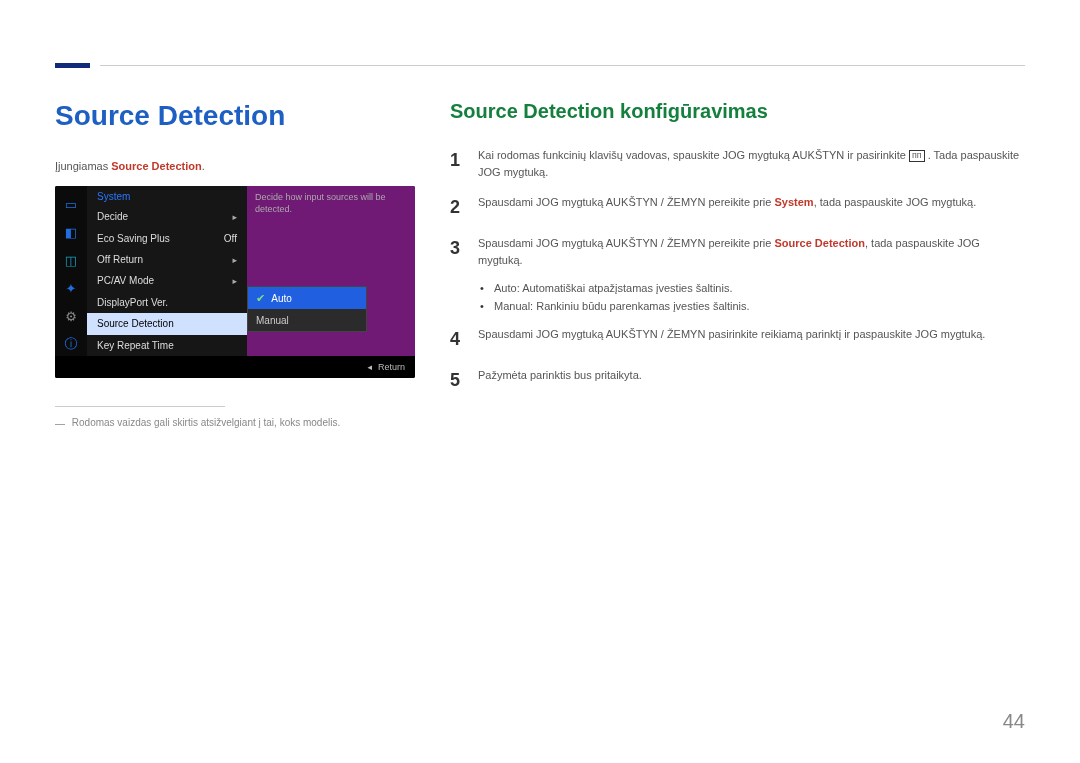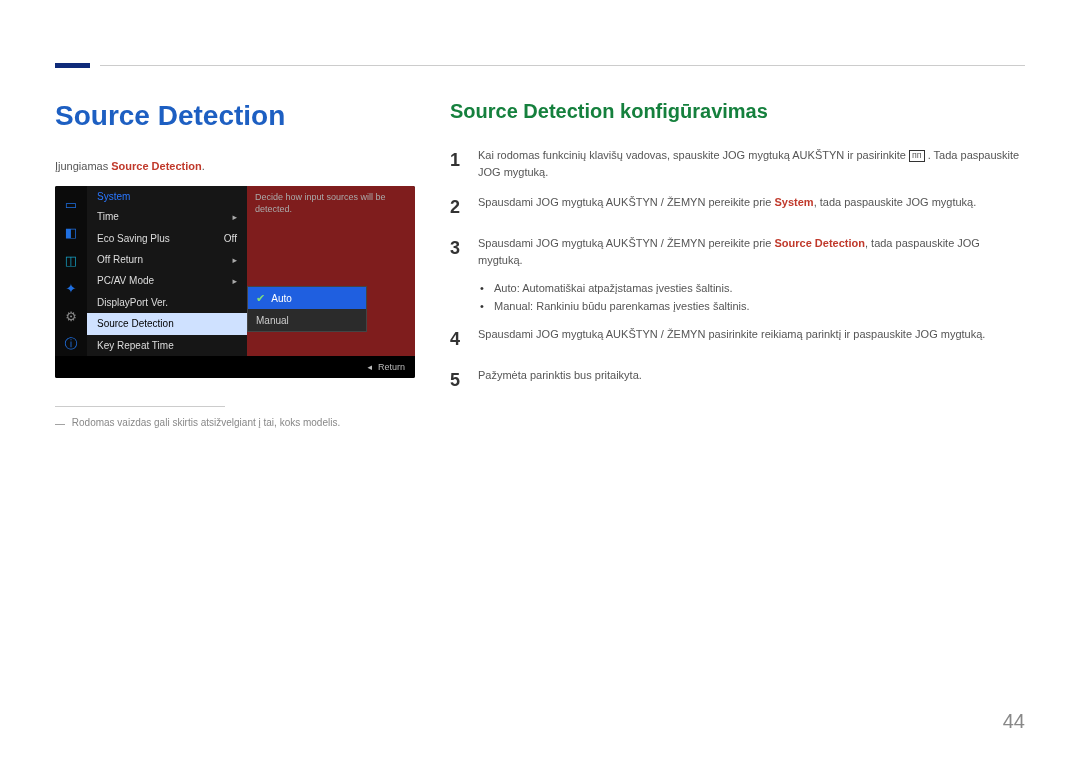--- a/index.html
+++ b/index.html
@@ -107,21 +107,21 @@
     padding: 0 10px;
     height: 22px;
     font-size: 10px;
   }
   .osd-item.selected {
     background: #cfe1ff;
     color: #000;
   }
   .osd-side {
     flex: 1;
-    background: #7f1d1d;
+    background: #701a75;
     position: relative;
     padding: 6px 8px;
     font-size: 9px;
     color: #aaa;
     line-height: 1.3;
   }
   .osd-popup {
     position: absolute;
     top: 100px;
     left: 0;
@@ -239,21 +239,21 @@
         <div class="osd-icon" style="color:#1f6fe0">▭</div>
         <div class="osd-icon" style="color:#1f6fe0">◧</div>
         <div class="osd-icon" style="color:#16a0c4">◫</div>
         <div class="osd-icon" style="color:#1f6fe0">✦</div>
         <div class="osd-icon" style="color:#888">⚙</div>
         <div class="osd-icon" style="color:#1f6fe0">ⓘ</div>
       </div>
       <div class="osd-menu">
         <div class="osd-menu-title">System</div>
         <div class="osd-item">
-            <span>Time</span>
+            <span>Decide</span>
             <span class="arrow">▸</span>
           </div>
         <div class="osd-item">
             <span>Eco Saving Plus</span>
             <span>Off</span>
           </div>
         <div class="osd-item">
             <span>Off Return</span>
             <span class="arrow">▸</span>
           </div>

